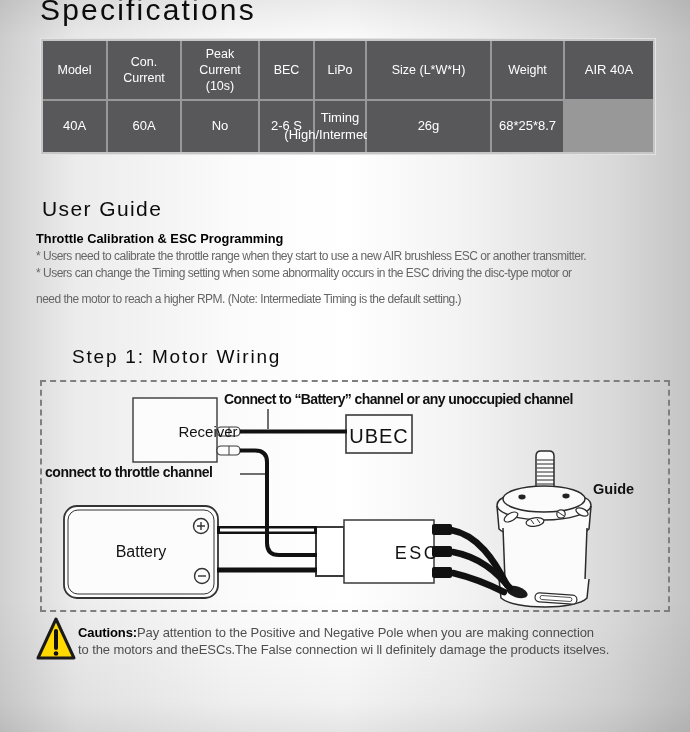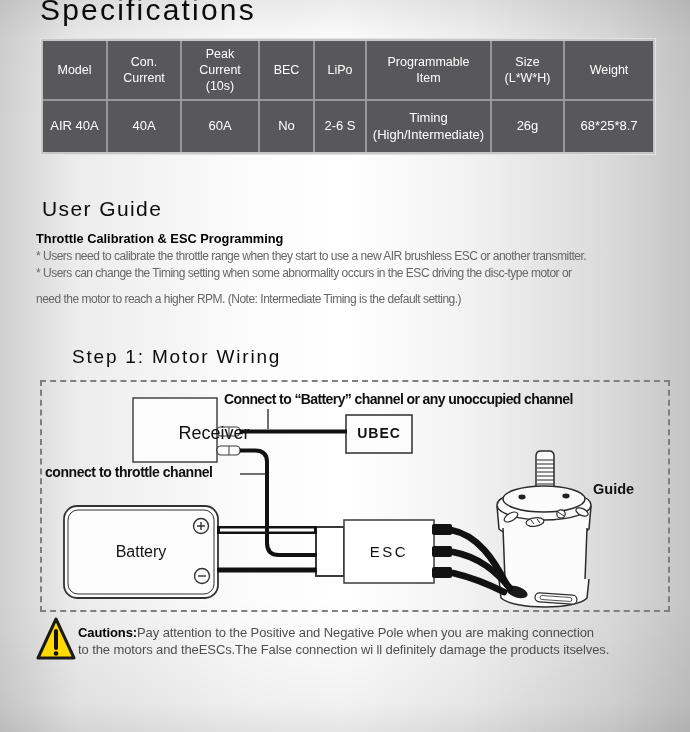--- a/index.html
+++ b/index.html
@@ -33,24 +33,24 @@
   .spec-table .val{font-size:13px;}
 
   
   #ug-head{left:36px;top:231px;font-size:12.8px;font-weight:bold;color:#000;white-space:nowrap;}
   .ug-line{left:36px;font-size:12px;letter-spacing:-0.5px;color:#666;white-space:nowrap;}
 
   
   #diagram-frame{left:40px;top:380px;width:626px;height:228px;border:2px dashed #7f7f7f;}
   svg.layer{position:absolute;left:0;top:0;pointer-events:none;}
   .dlabel{color:#121212;text-align:center;white-space:nowrap;}
-  #receiver-label{left:143px;top:423px;width:84px;font-size:18px;padding-left:29px;}
-  #ubec-label{left:346px;top:425px;width:66px;font-size:14px;font-weight:bold;letter-spacing:1px;}
+  #receiver-label{left:137px;top:423px;width:84px;font-size:15px;padding-left:29px;}
+  #ubec-label{left:346px;top:425px;width:66px;font-size:20px;font-weight:normal;letter-spacing:1px;}
   #battery-label{left:64px;top:543px;width:154px;font-size:16px;}
-  #esc-label{left:344px;top:543px;width:90px;font-size:15px;letter-spacing:2.5px;}
+  #esc-label{left:344px;top:543px;width:90px;font-size:18px;letter-spacing:2.5px;padding-left:28px;}
   #motor-label{left:593px;top:481px;font-size:14.5px;font-weight:bold;}
   .annot{color:#101010;font-weight:bold;font-size:14px;white-space:nowrap;}
   #annot-battery-channel{left:224px;top:391px;letter-spacing:-0.6px;}
   #annot-throttle{left:45px;top:464px;letter-spacing:-0.45px;}
 
   
   #caution-text{left:78px;top:624px;width:606px;font-size:13px;letter-spacing:-0.1px;color:#4f4f4f;line-height:17px;}
   #caution-text b{color:#000;margin-top:7px;}
 </style>
 </head>
@@ -71,24 +71,20 @@
       <div class="cell hdr">
         <div>Peak</div>
         <div>Current</div>
         <div>(10s)</div>
       </div>
       <div class="cell hdr">
         <div>BEC</div>
       </div>
       <div class="cell hdr">
         <div>LiPo</div>
-      </div>
-      <div class="cell hdr">
-        <div>Programmable</div>
-        <div>Item</div>
       </div>
       <div class="cell hdr">
         <div>Size (L*W*H)</div>
       </div>
       <div class="cell hdr">
         <div>Weight</div>
       </div>
       <div class="cell val">
         <div>AIR 40A</div>
       </div>

